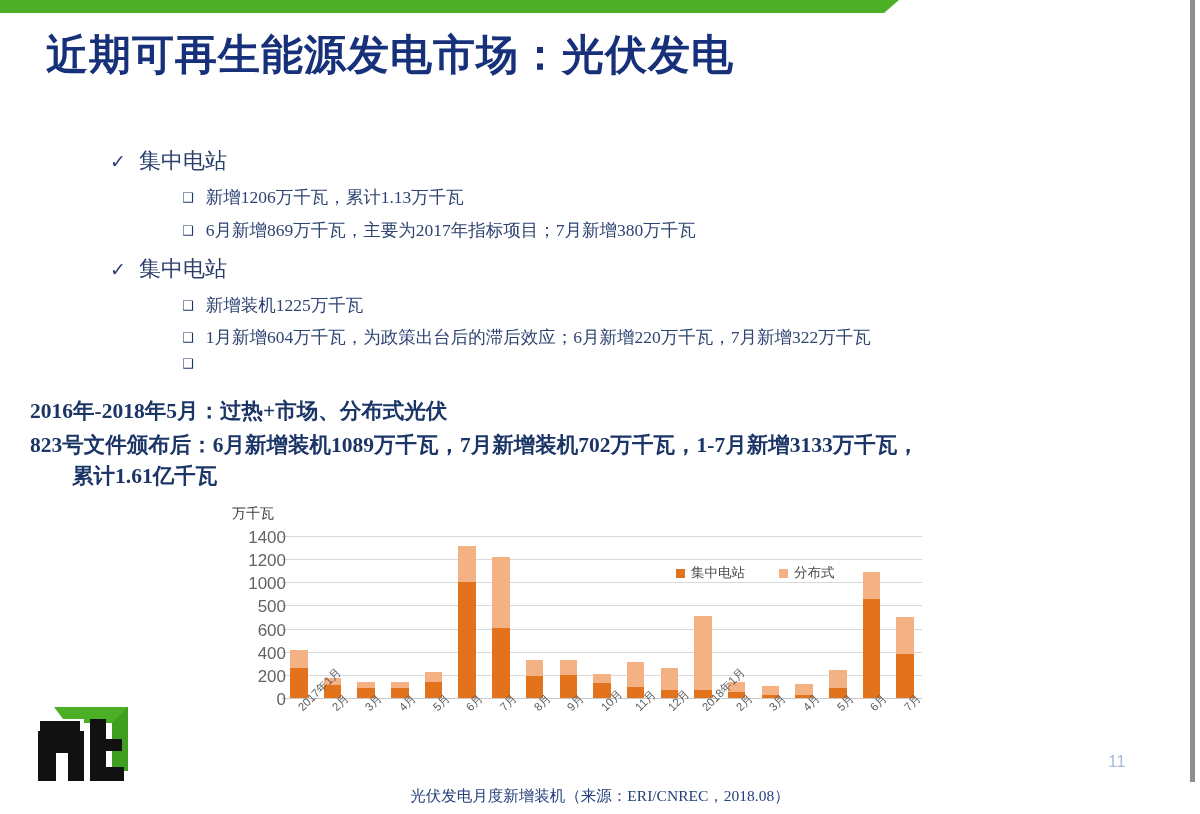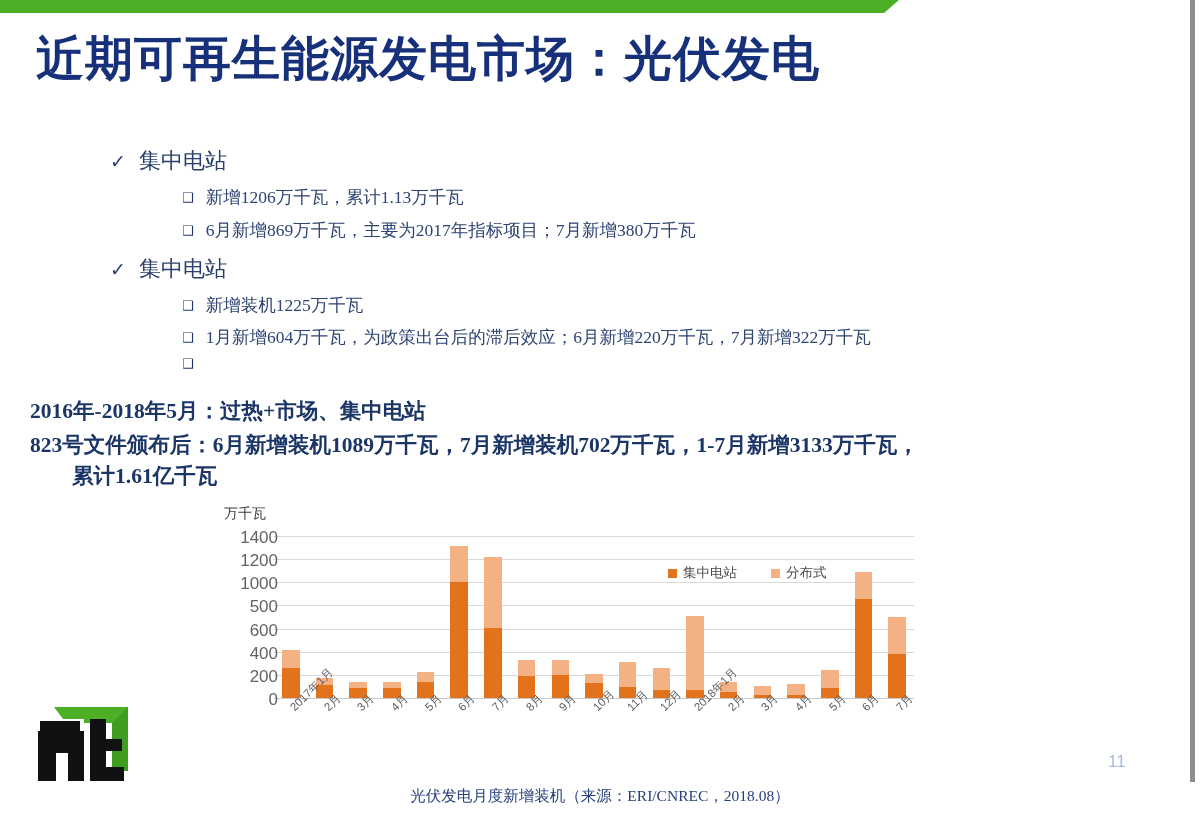--- a/index.html
+++ b/index.html
@@ -20,23 +20,23 @@
     background:#4CAF26;
     clip-path:polygon(0 0,100% 0,56% 100%,0 100%);
   }
   #right-rule{
     position:absolute;right:5px;top:0;width:5px;height:782px;
     background:#8e8e8e;
   }
 
   
   #title{
-    position:absolute;left:36px;top:27px;
-    font-family:"Liberation Sans","DejaVu Sans",sans-serif;
-    font-weight:bold;font-size:48px;letter-spacing:1px;
+    position:absolute;left:46px;top:27px;
+    font-family:"Liberation Sans","DejaVu Sans",sans-serif;
+    font-weight:bold;font-size:42px;letter-spacing:1px;
     color:#17307a;white-space:nowrap;
   }
 
   
   .lvl1{
     position:absolute;left:52px;
     font-family:"Liberation Serif","DejaVu Serif",serif;
     font-weight:bold;font-size:21px;color:#1b3567;white-space:nowrap;
   }
   .lvl2{
@@ -58,21 +58,21 @@
   }
   .bold-line{
     position:absolute;left:30px;
     font-family:"Liberation Serif","DejaVu Serif",serif;
     font-weight:bold;font-size:21.5px;color:#1b3567;white-space:nowrap;
   }
   .bold-line.wrap2{left:72px;}
 
   
   #chart{
-    position:absolute;left:220px;top:505px;width:700px;height:268px;
+    position:absolute;left:228px;top:505px;width:700px;height:268px;
   }
   #chart-unit{
     position:absolute;left:4px;top:0px;
     font-family:"Liberation Sans","DejaVu Sans",sans-serif;
     font-size:14px;color:#3b3b3b;
   }
   #plot{
     position:absolute;left:54px;top:31px;width:640px;height:162px;
   }
   .gridline{
@@ -154,21 +154,21 @@
     <span>新增装机1225万千瓦</span>
   </div>
   <div class="lvl3" style="top:325px">
     <span class="sq">❑</span>
     <span>1月新增604万千瓦，为政策出台后的滞后效应；6月新增220万千瓦，7月新增322万千瓦</span>
   </div>
   <div class="lvl3" style="top:357px">
     <span class="sq">❑</span>
   </div>
 
-  <div class="bold-line" style="top:396px">2016年-2018年5月：过热+市场、集中电站</div>
+  <div class="bold-line" style="top:396px">2016年-2018年5月：过热+市场、分布式光伏</div>
   <div class="bold-line" style="top:430px">823号文件颁布后：6月新增装机1089万千瓦，7月新增装机702万千瓦，1-7月新增3133万千瓦，</div>
   <div class="bold-line wrap2" style="top:461px">累计1.61亿千瓦</div>
 
   <div id="chart">
     <div id="chart-unit">万千瓦</div>
     <div id="plot">
         <div class="gridline" style="top: 0px;"></div>
         <div class="gridline" style="top: 23.1429px;"></div>
         <div class="gridline" style="top: 46.2857px;"></div>
         <div class="gridline" style="top: 69.4286px;"></div>

